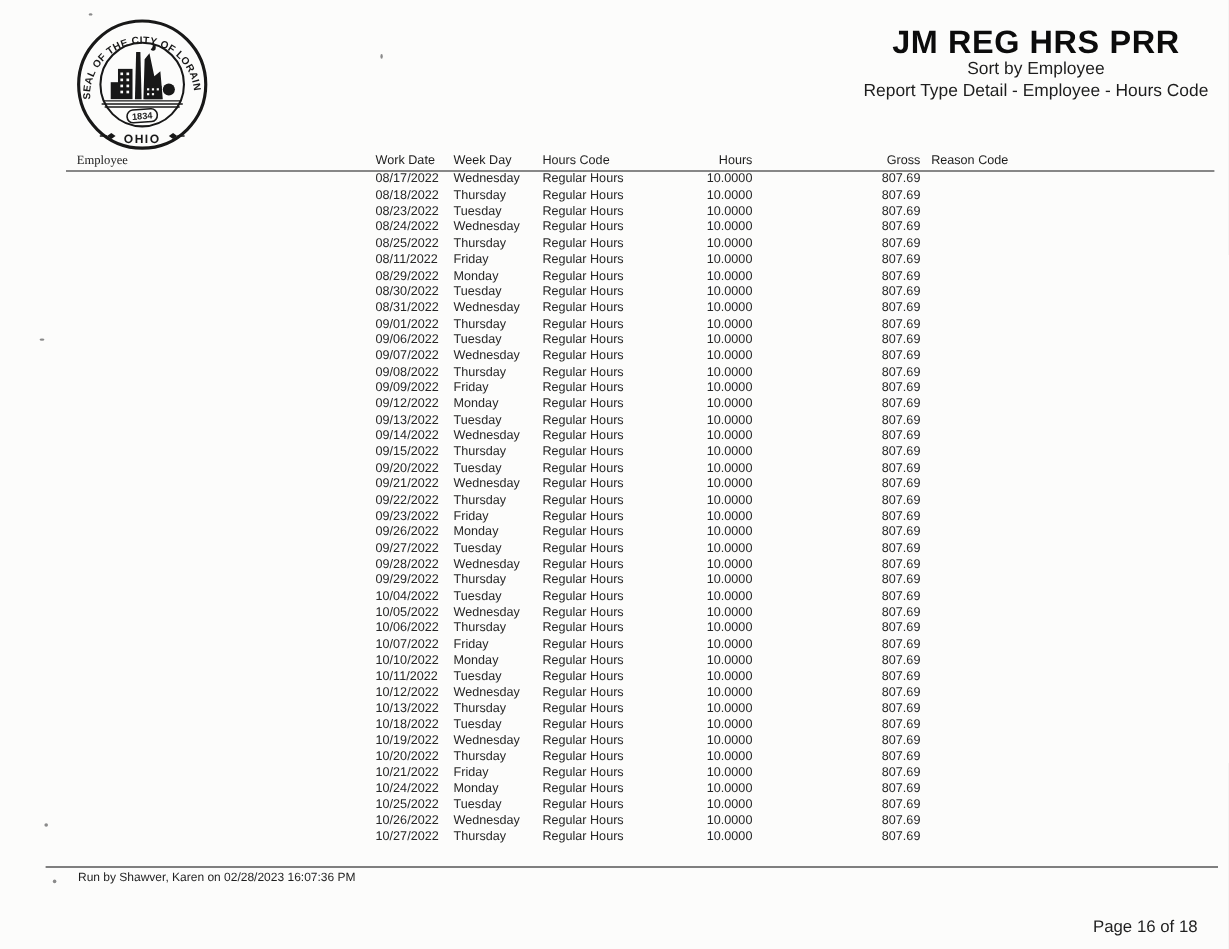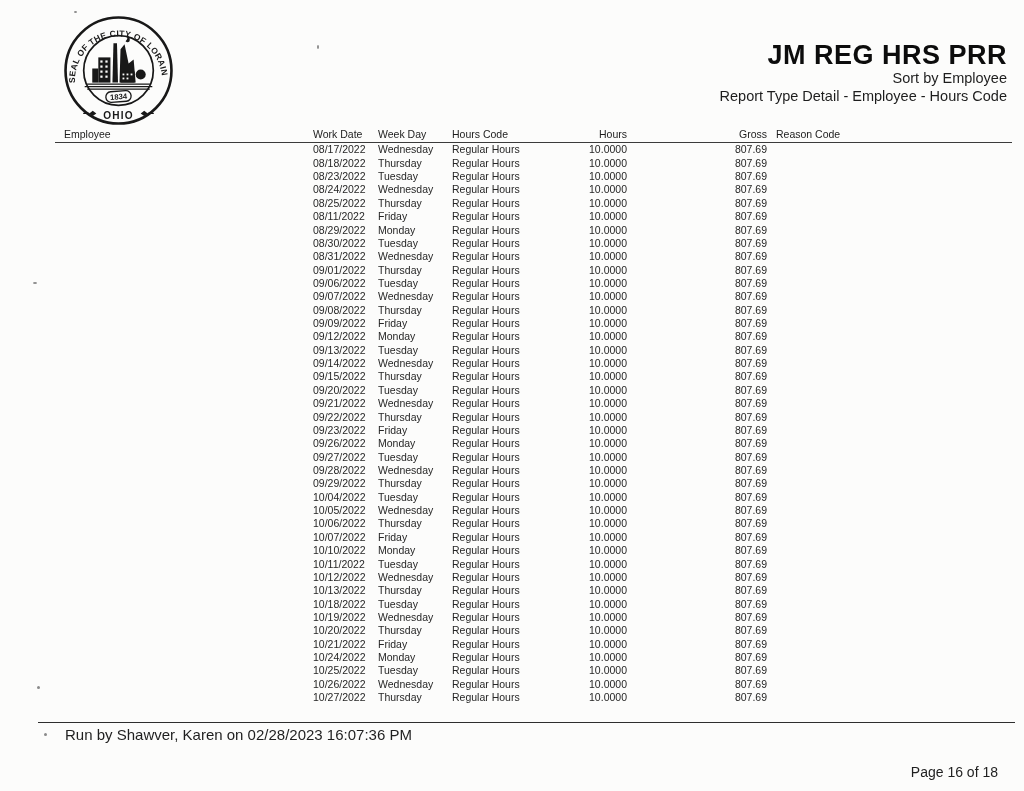--- a/index.html
+++ b/index.html
@@ -3,42 +3,42 @@
 <meta charset="utf-8">
 <style>
   html,body{margin:0;padding:0;background:#e8e8e8;}
   .page{
     position:relative;width:1024px;height:791px;background:#fcfcfb;
     font-family:"Liberation Sans","DejaVu Sans",sans-serif;color:#222;
     overflow:hidden;margin:0 auto;
   }
   
   .seal{position:absolute;left:62px;top:13px;}
-  .title-block{position:absolute;top:40px;right:17px;text-align:right;}
+  .title-block{position:absolute;top:20px;right:17px;text-align:center;}
   .title-block .title{
     font-size:27px;font-weight:bold;color:#0c0c0c;letter-spacing:.5px;line-height:30px;
   }
   .title-block .sub{font-size:14.5px;color:#1d1d1d;line-height:17.5px;}
   
   .report-table{position:absolute;left:55px;top:128px;width:957px;}
   .thead,.trow{
     display:grid;
     grid-template-columns:258px 65px 74px 120px 55px 140px auto;
     font-size:10.5px;line-height:13.36px;color:#262626;
   }
   .thead{color:#1c1c1c;border-bottom:1.5px solid #3b3b3b;padding-bottom:1px;}
   .thead .h-reason{display:flex;gap:6px;}
   .trow{height:13.36px;overflow:hidden;}
-  .c-emp,.h-emp{padding-left:9px;}
+  .c-emp,.h-emp{padding-left:9px;font-family:Liberation Serif, serif;}
   .c-hours,.h-hours{text-align:right;}
   .c-gross,.h-gross{text-align:right;}
   .c-reason{padding-left:6px;}
   
   .footer-line{position:absolute;left:38px;right:9px;top:722px;border-top:1.6px solid #2e2e2e;}
-  .footer-left{position:absolute;left:65px;top:726px;font-size:15px;color:#1f1f1f;}
+  .footer-left{position:absolute;left:65px;top:726px;font-size:10px;color:#1f1f1f;}
   .footer-right{position:absolute;right:26px;top:764px;font-size:14px;color:#1f1f1f;}
   
   .speck{position:absolute;background:#8a8a8a;border-radius:50%;}
 </style>
 </head>
 <body>
 
 <div class="page">
 
   <div class="seal">

